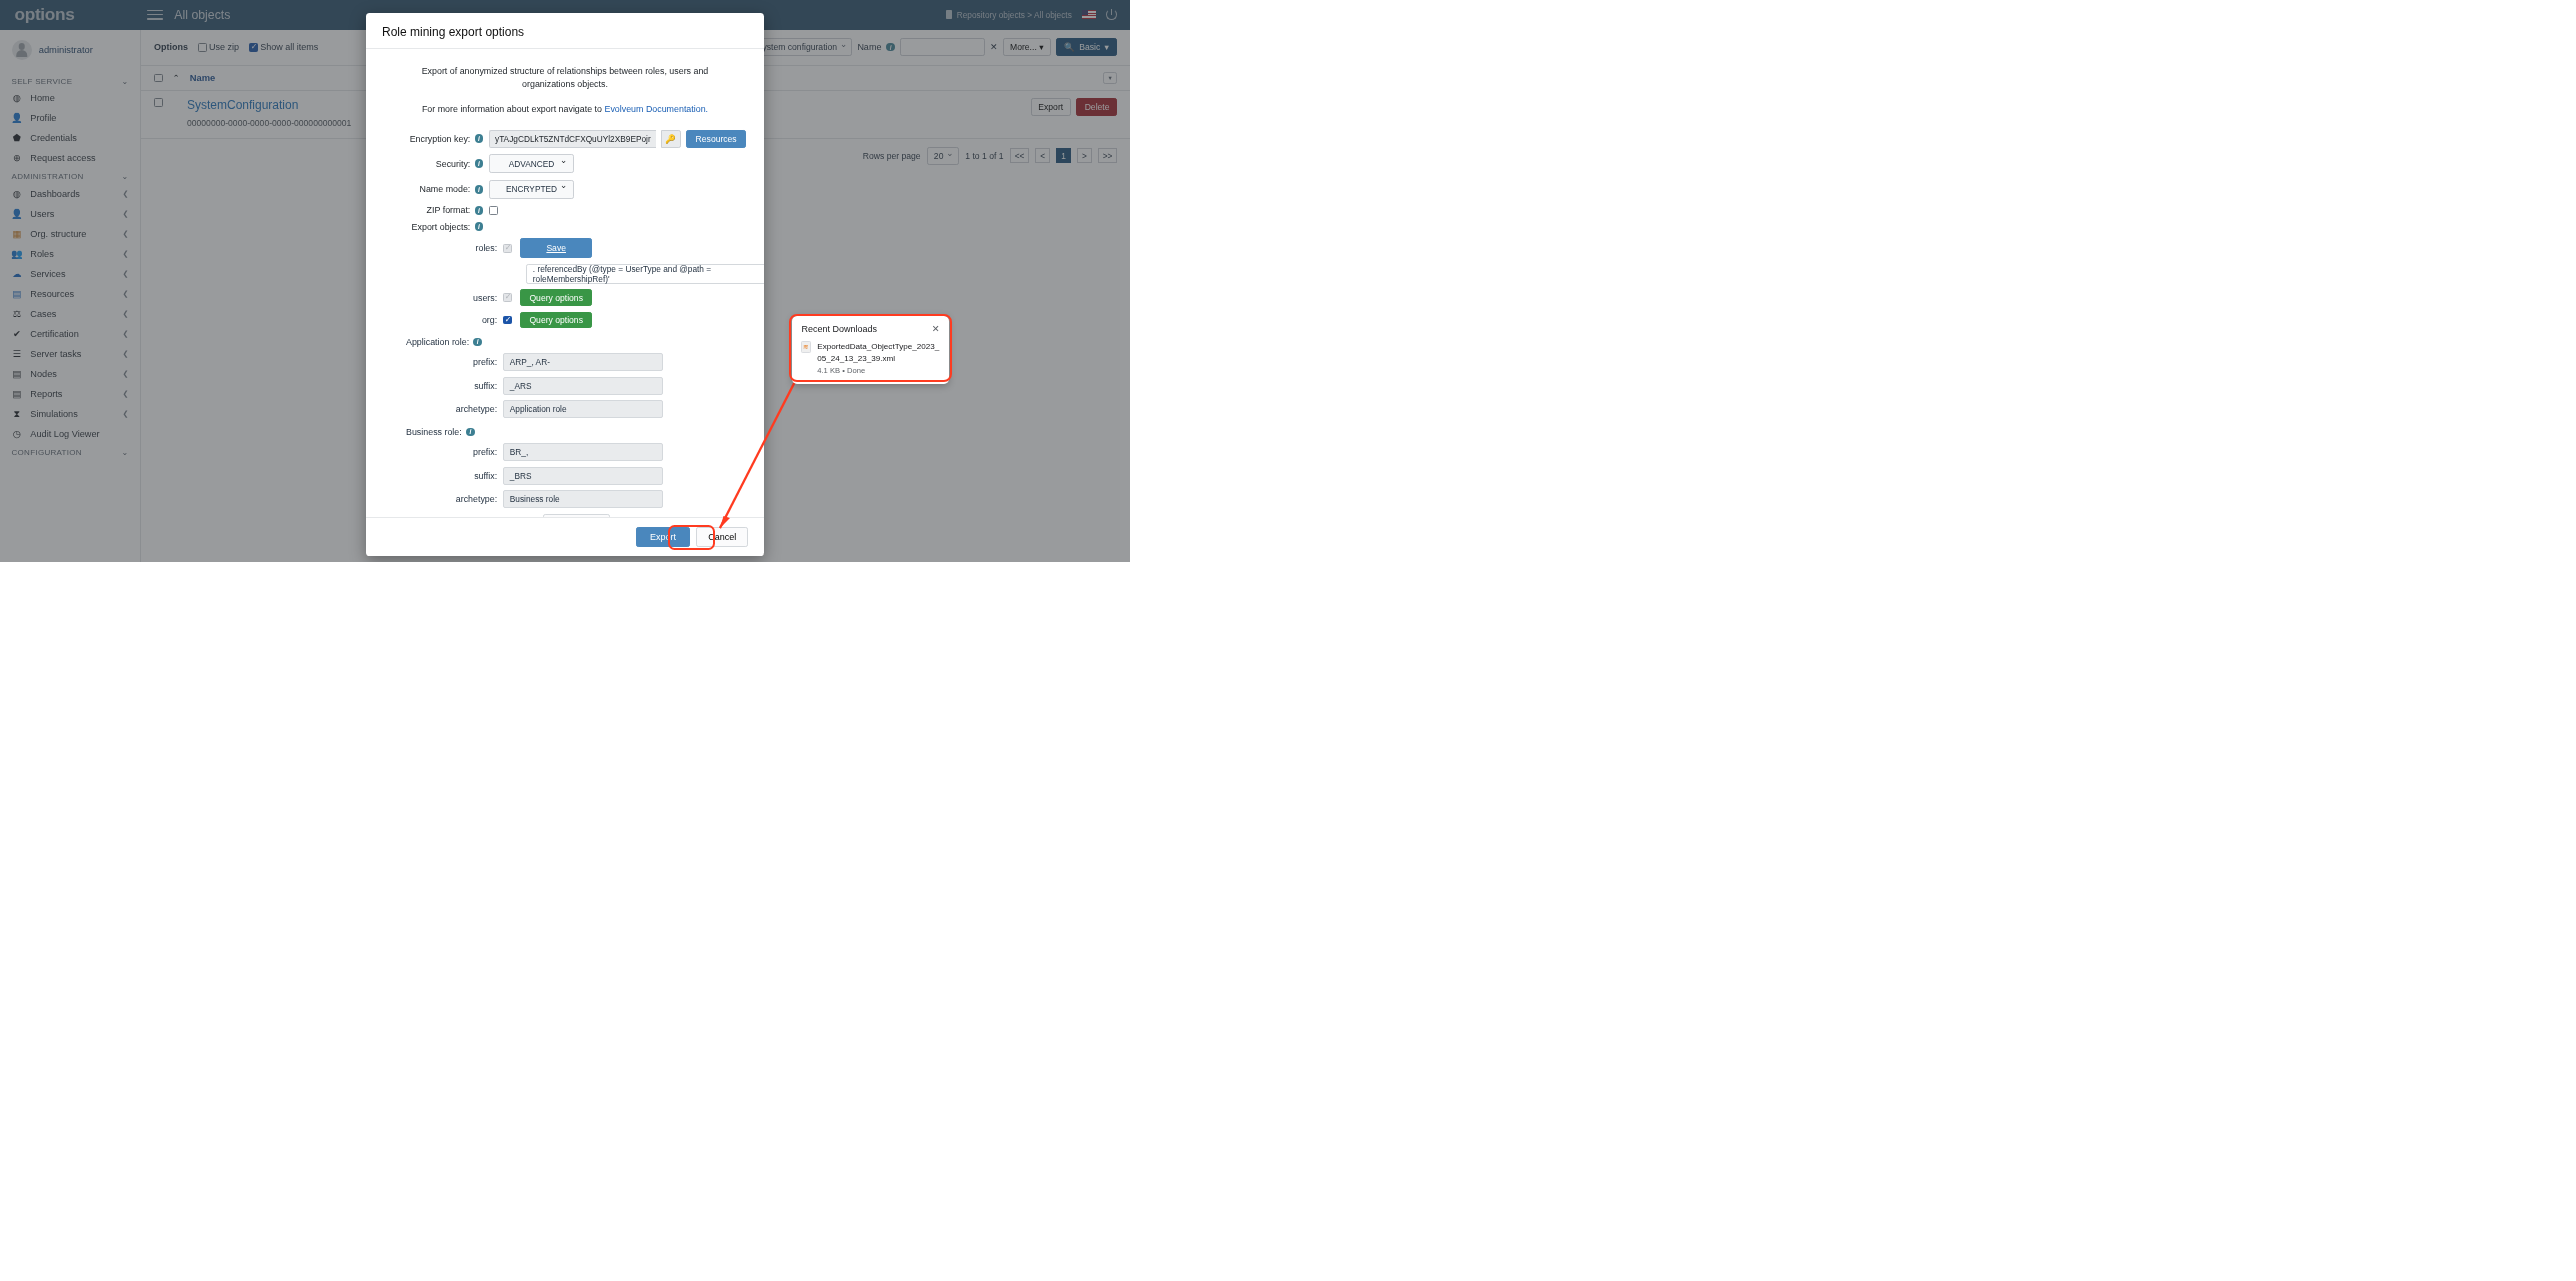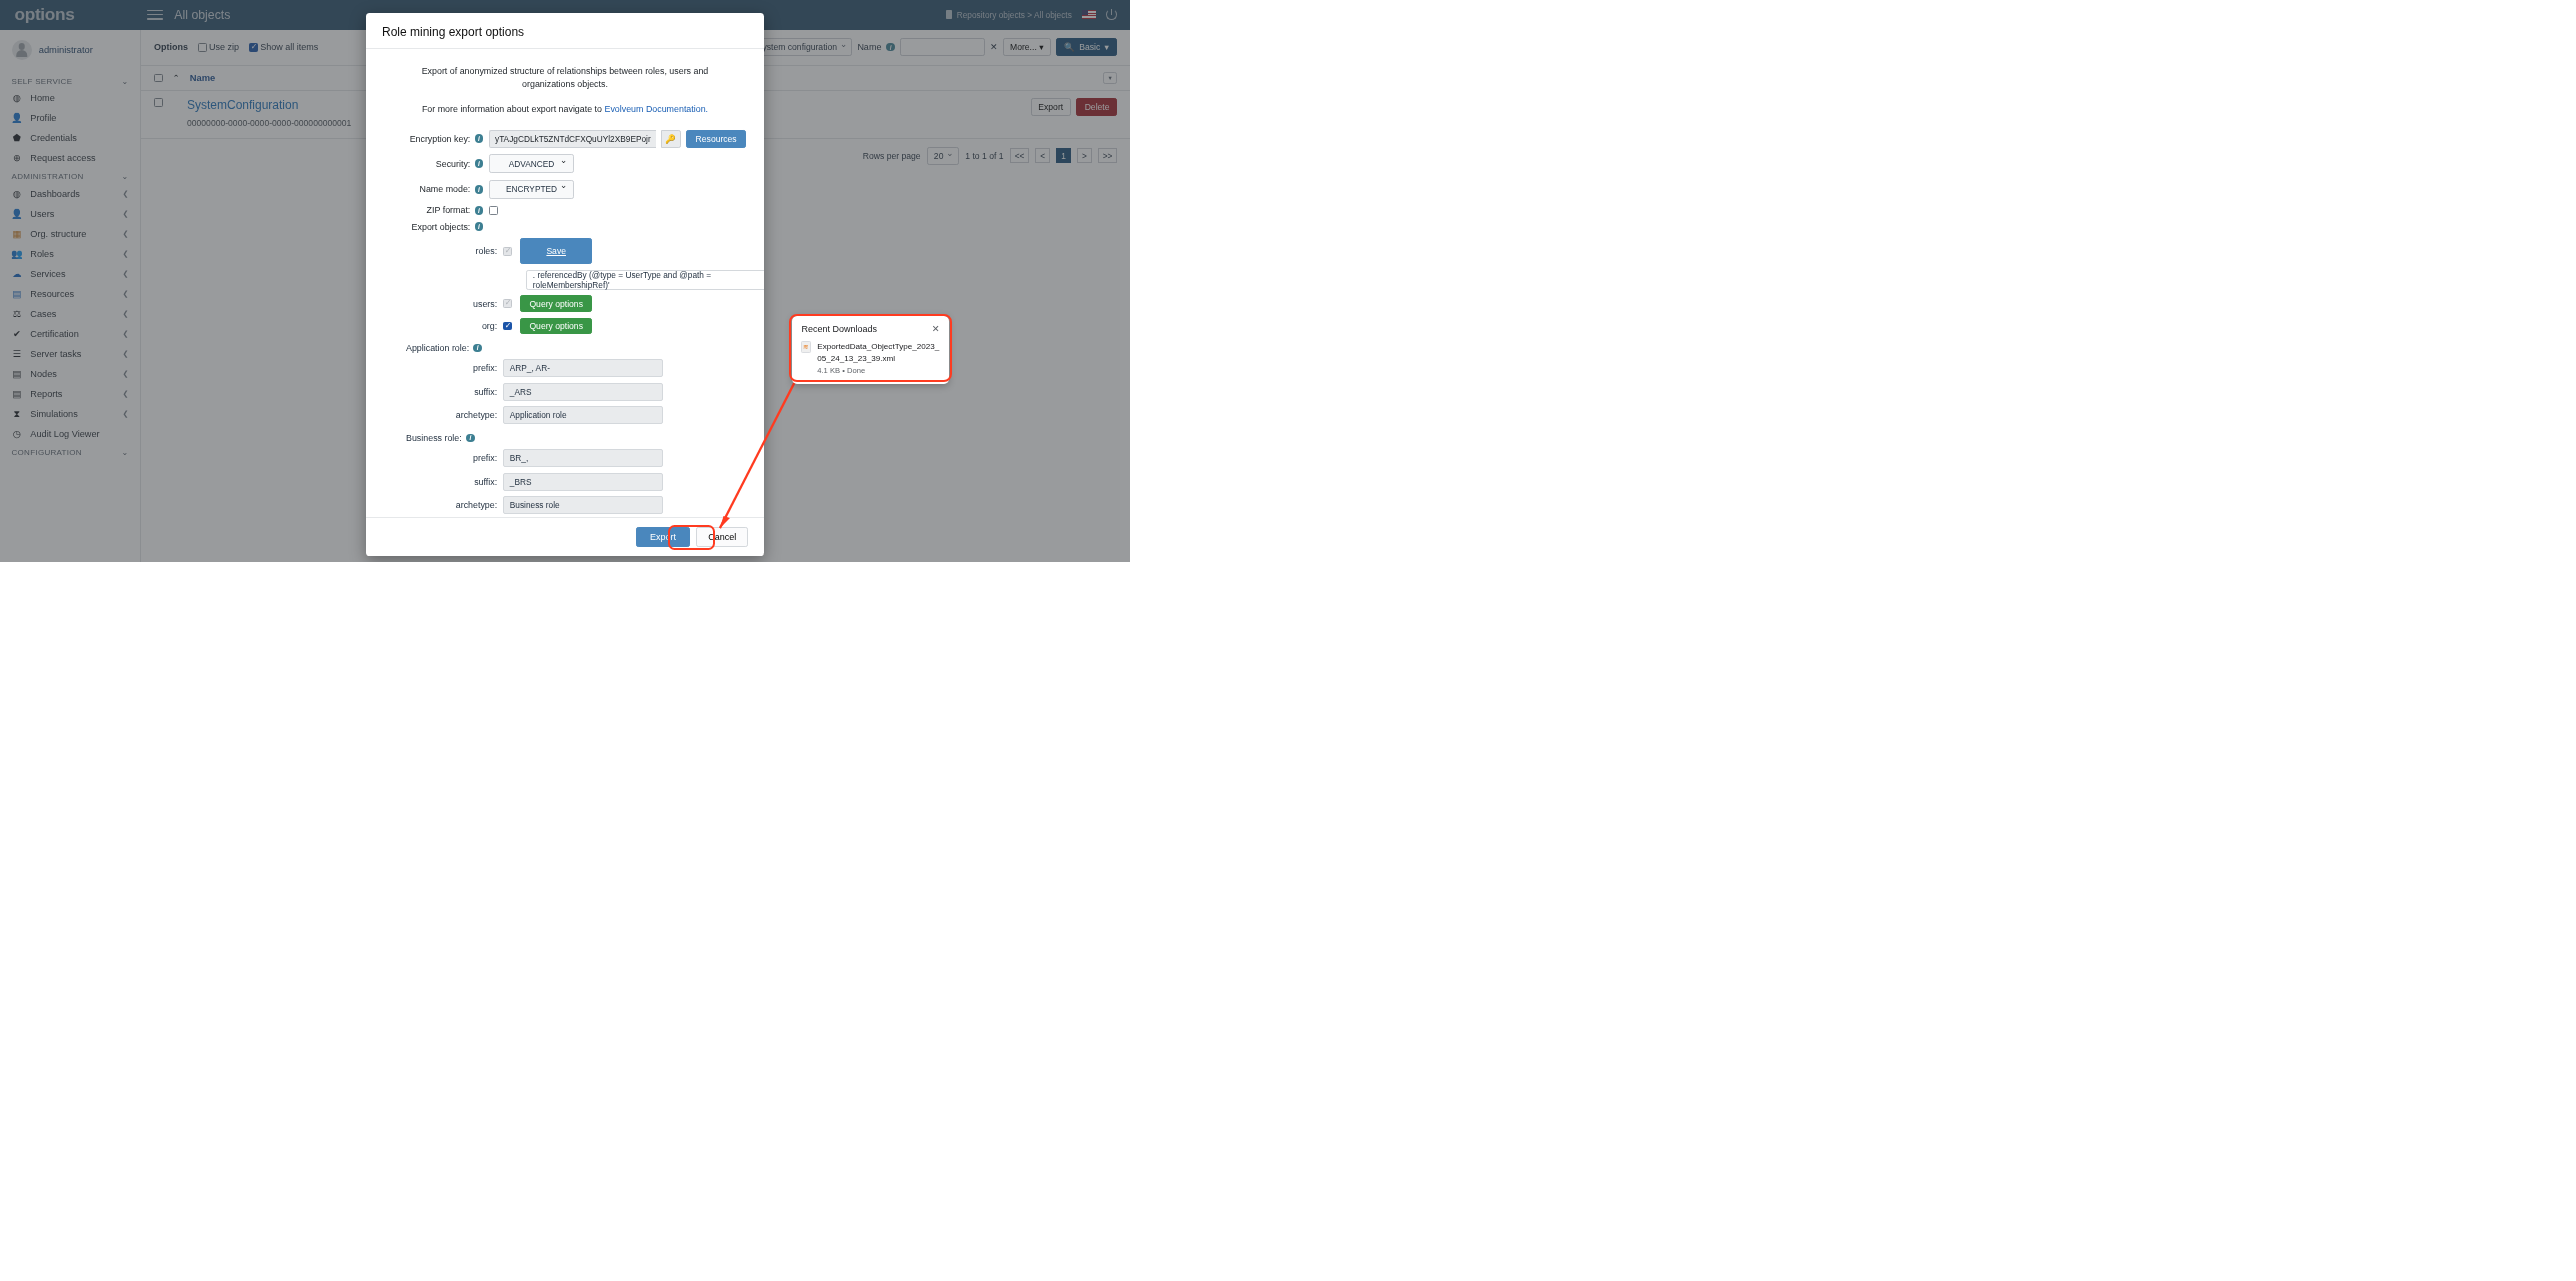--- a/index.html
+++ b/index.html
@@ -102,21 +102,21 @@
   .key-btn { width:20px; height:18px; border:0.7px solid #ccd0d5; border-radius:0 2.2px 2.2px 0; background:#e9ebed;
              display:flex; align-items:center; justify-content:center; font-size:8.6px; cursor:pointer; }
   .btn-gen { background:#4a87bd; color:#fff; border:0.7px solid #4a87bd; border-radius:2.2px; padding:2.9px 8.6px; font-size:8.6px; cursor:pointer; }
   .msel { width:85px; height:19px; border:0.7px solid #ccd0d5; border-radius:2.2px; background:#f8f9fa; font-size:8.3px;
           display:flex; align-items:center; justify-content:center; position:relative; }
   .msel:after { content:"⌄"; position:absolute; right:5.8px; top:-0.7px; color:#23282d; font-size:8.6px; }
 
   .sub-row { display:flex; align-items:center; margin-bottom:5.8px; }
   .sub-label { width: 121px; text-align:right; padding-right:5.8px; font-size:8.9px; }
   .btn-save { background:#4a87bd; color:#fff; border:0.7px solid #4a87bd; border-radius:2.2px;
-              width:72px; height:26px; font-size:8.6px; cursor:pointer;text-decoration:underline; }
+              width:72px; height:20px; font-size:8.6px; cursor:pointer;text-decoration:underline; }
   .btn-query { background:#399646; color:#fff; border:0.7px solid #399646; border-radius:2.2px;
                width:72px; height:16.6px; font-size:8.6px; cursor:pointer; }
   .query-input { margin: 1.4px 0 5.8px 144px; width:251px; height:19.5px; border:0.7px solid #d4d8dc; border-radius:2.2px;
                  background:#fff; font-size:8.3px; padding:0 5.8px; display:flex; align-items:center; }
   .sec-label { font-size:8.9px; display:flex; align-items:center; gap:4.3px; margin: 8.6px 0 5.8px 24px; }
   .pf-row { display:flex; align-items:center; margin-bottom:5.8px; }
   .pf-label { width:121px; text-align:right; padding-right:5.8px; font-size:8.9px; }
   .pf-input { width:160px; height:18px; border:0.7px solid #d4d8dc; border-radius:2px; background:#e9ebed;
               font-size:8.3px; padding:0 5.8px; display:flex; align-items:center; }
   .btn-edit { border:0.7px solid #d4d8dc; background:#fbfbfc; border-radius:2.2px; padding:3.6px 10px; font-size:8.6px; cursor:pointer; }

